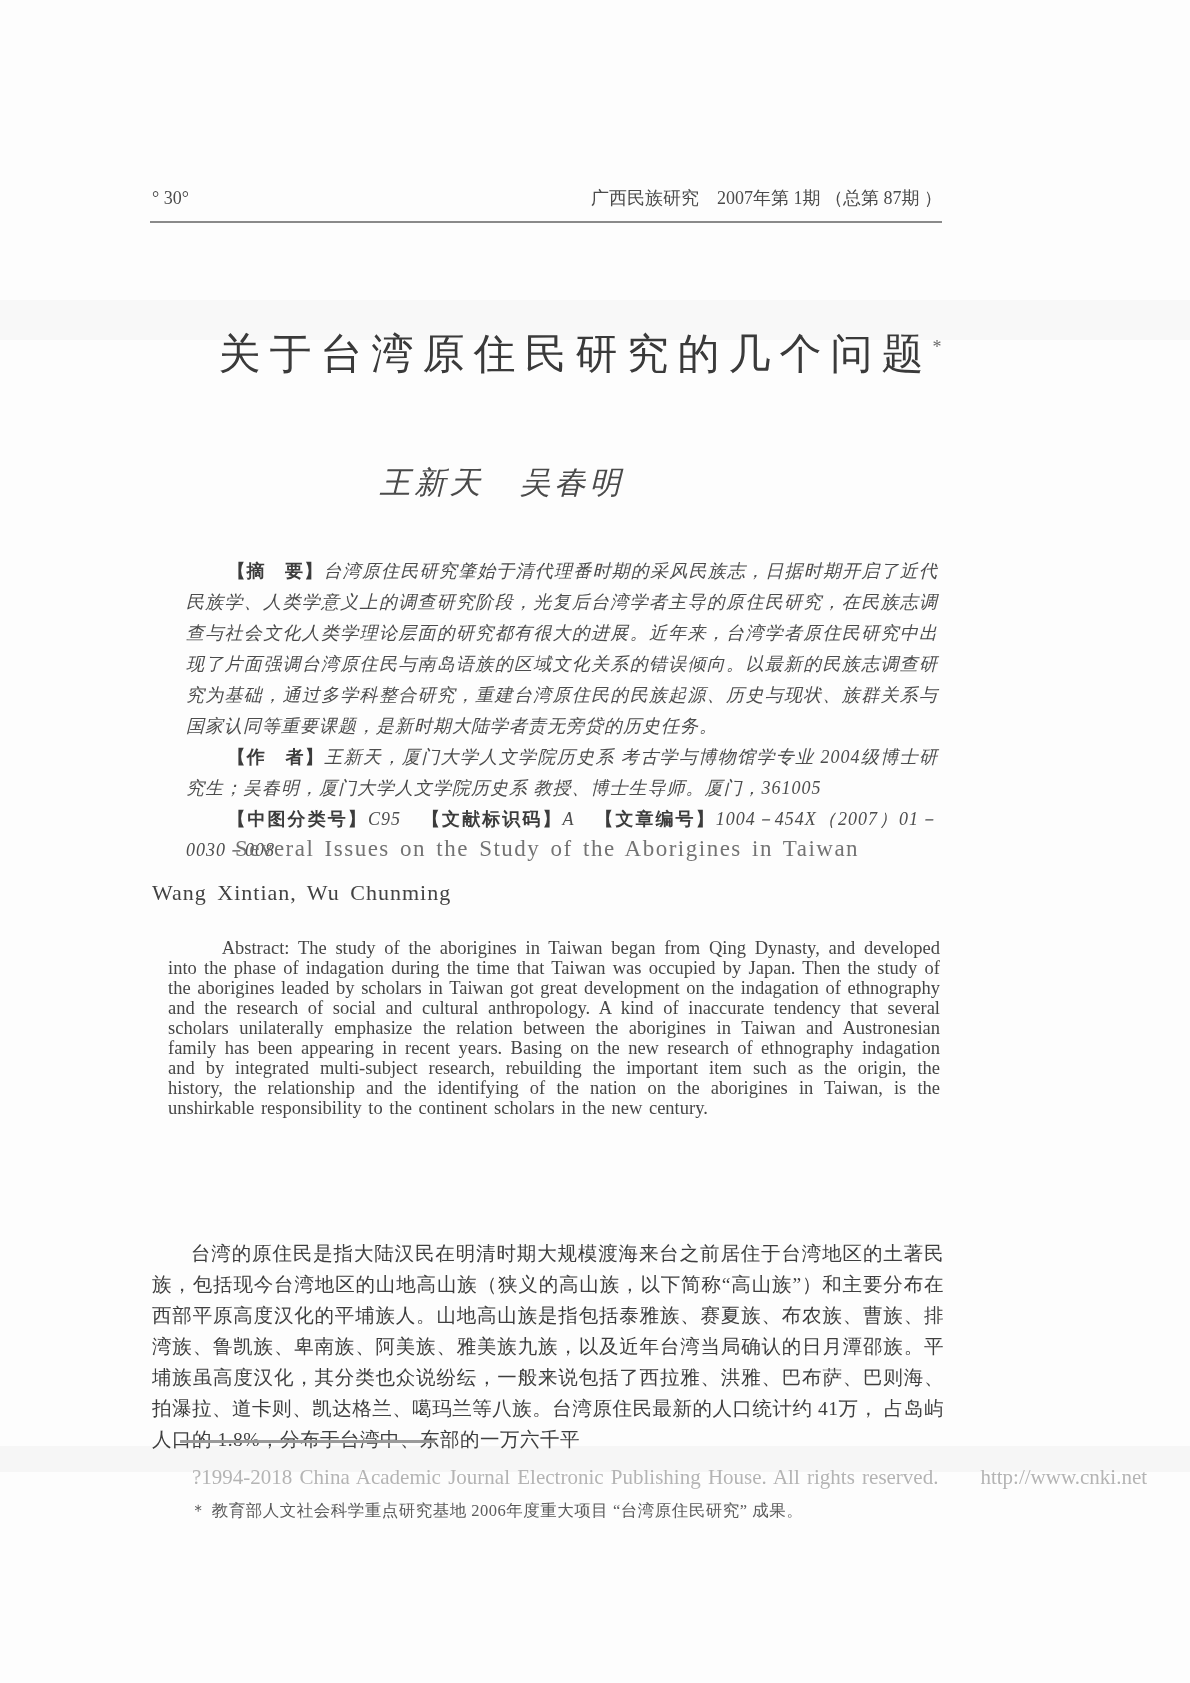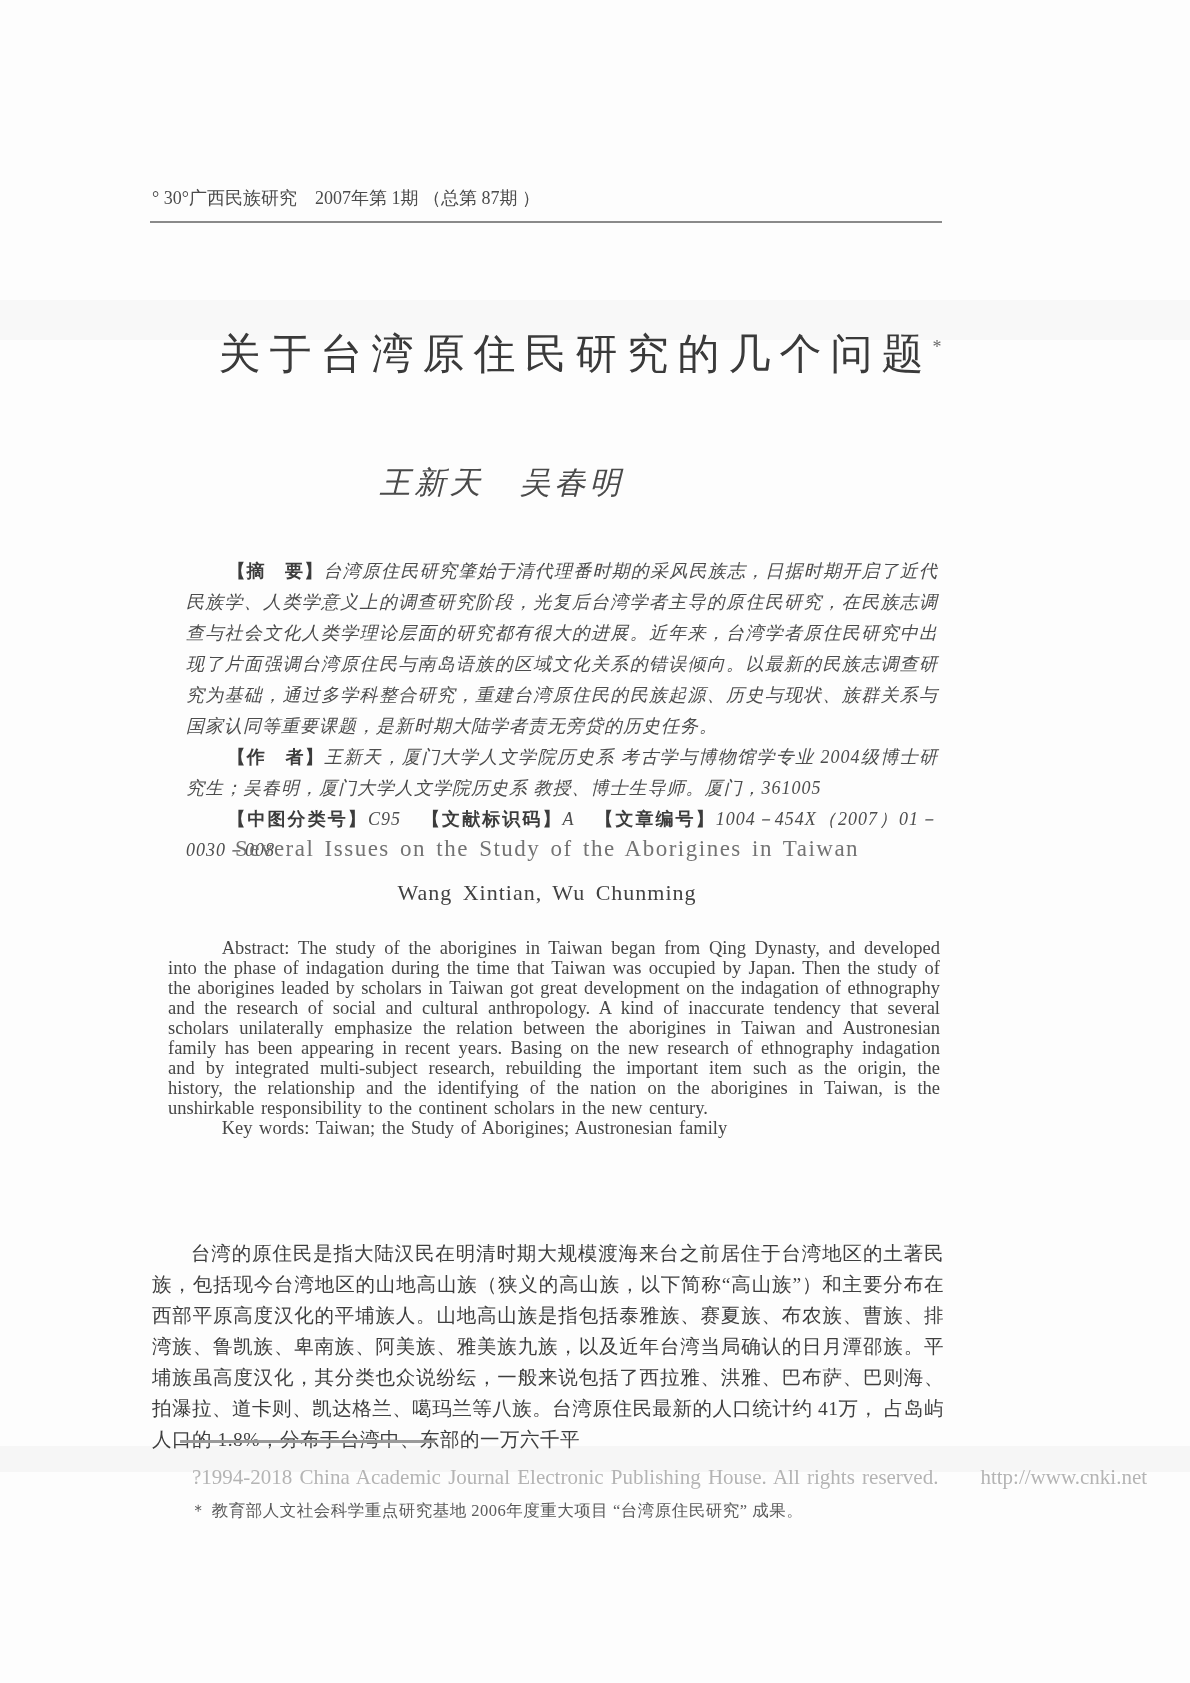--- a/index.html
+++ b/index.html
@@ -11,21 +11,21 @@
     background: #fdfdfd;
     overflow: hidden;
     font-family: "Liberation Serif", "DejaVu Serif", serif;
     color: #3f3f3f;
   }
   
   .scan-band { position: absolute; left: 0; width: 100%; background: rgba(120,120,120,0.035); pointer-events: none; }
 
   .header {
     position: absolute; top: 186px; left: 152px; width: 790px;
-    display: flex; justify-content: flex-start; align-items: baseline;
+    display: flex; justify-content: space-between; align-items: baseline;
     font-size: 18px; color: #4a4a4a;
   }
   .header-rule {
     position: absolute; top: 221px; left: 150px; width: 792px; height: 2px;
     background: #8a8a8a;
   }
 
   .title {
     position: absolute; top: 326px; left: 170px; width: 820px;
     font-size: 42px; letter-spacing: 9px; color: #3a3a3a; font-weight: 400;
@@ -48,21 +48,21 @@
   .cn-abstract p { margin: 0; text-indent: 2.3em; }
   .cn-abstract .lbl { font-weight: bold; font-style: normal; color: #3c3c3c; }
 
   .en-title {
     position: absolute; top: 836px; left: 152px; width: 790px;
     text-align: center; font-size: 23px; letter-spacing: 1.5px; color: #737373;
     word-spacing: 3px;
   }
   .en-authors {
     position: absolute; top: 880px; left: 152px; width: 790px;
-    text-align: center; font-size: 22px; letter-spacing: 1px; color: #424242;
+    font-size: 22px; letter-spacing: 1px; color: #424242;
     word-spacing: 4px;
   }
 
   .en-abstract {
     position: absolute; top: 938px; left: 168px; width: 772px;
     font-size: 18.5px; line-height: 20px; text-align: justify;
     color: #464646; word-spacing: 2px;
   }
   .en-abstract p { margin: 0; text-indent: 2.9em; }
 
@@ -109,21 +109,20 @@
     <p><span class="lbl">【摘　要】</span><span>台湾原住民研究肇始于清代理番时期的采风民族志，日据时期开启了近代民族学、人类学意义上的调查研究阶段，光复后台湾学者主导的原住民研究，在民族志调查与社会文化人类学理论层面的研究都有很大的进展。近年来，台湾学者原住民研究中出现了片面强调台湾原住民与南岛语族的区域文化关系的错误倾向。以最新的民族志调查研究为基础，通过多学科整合研究，重建台湾原住民的民族起源、历史与现状、族群关系与国家认同等重要课题，是新时期大陆学者责无旁贷的历史任务。</span></p>
     <p><span class="lbl">【作　者】</span><span>王新天，厦门大学人文学院历史系 考古学与博物馆学专业 2004级博士研究生；吴春明，厦门大学人文学院历史系 教授、博士生导师。厦门，361005</span></p>
     <p><span class="lbl">【中图分类号】</span><span>C95　</span><span class="lbl">【文献标识码】</span><span>A　</span><span class="lbl">【文章编号】</span><span>1004－454X（2007）01－0030－008</span></p>
   </div>
 
   <div class="en-title">Several Issues on the Study of the Aborigines in Taiwan</div>
   <div class="en-authors">Wang Xintian,  Wu Chunming</div>
 
   <div class="en-abstract">
     <p><span>Abstract:  </span><span>The study of the aborigines in Taiwan began from Qing Dynasty,  and developed into the phase of indagation during the time that Taiwan was occupied by Japan.  Then the study of the aborigines leaded by scholars in Taiwan got great development on the indagation of ethnography and the research of social and cultural anthropology.  A kind of inaccurate tendency that several scholars unilaterally emphasize the relation between the aborigines in Taiwan and Austronesian family has been appearing in recent years. Basing on the new research of ethnography indagation and by integrated multi-subject research,  rebuilding the important item such as the origin,  the history,  the relationship and the identifying of the nation on the aborigines in Taiwan,  is the unshirkable responsibility to the continent scholars in the new century.</span></p>
-    <p><span>Key words:  </span><span>Taiwan;  the Study of Aborigines;  Austronesian family</span></p>
   </div>
 
   <div class="body-par">
     <p>台湾的原住民是指大陆汉民在明清时期大规模渡海来台之前居住于台湾地区的土著民族，包括现今台湾地区的山地高山族（狭义的高山族，以下简称“高山族”）和主要分布在西部平原高度汉化的平埔族人。山地高山族是指包括泰雅族、赛夏族、布农族、曹族、排湾族、鲁凯族、卑南族、阿美族、雅美族九族，以及近年台湾当局确认的日月潭邵族。平埔族虽高度汉化，其分类也众说纷纭，一般来说包括了西拉雅、洪雅、巴布萨、巴则海、拍瀑拉、道卡则、凯达格兰、噶玛兰等八族。台湾原住民最新的人口统计约 41万， 占岛屿人口的 1.8%，分布于台湾中、东部的一万六千平</p>
   </div>
 
   <div class="footnote-sep"></div>
   <div class="footnote">＊  教育部人文社会科学重点研究基地 2006年度重大项目 “台湾原住民研究” 成果。</div>
   <div class="watermark">?1994-2018 China Academic Journal Electronic Publishing House. All rights reserved.　　http://www.cnki.net</div>
 

